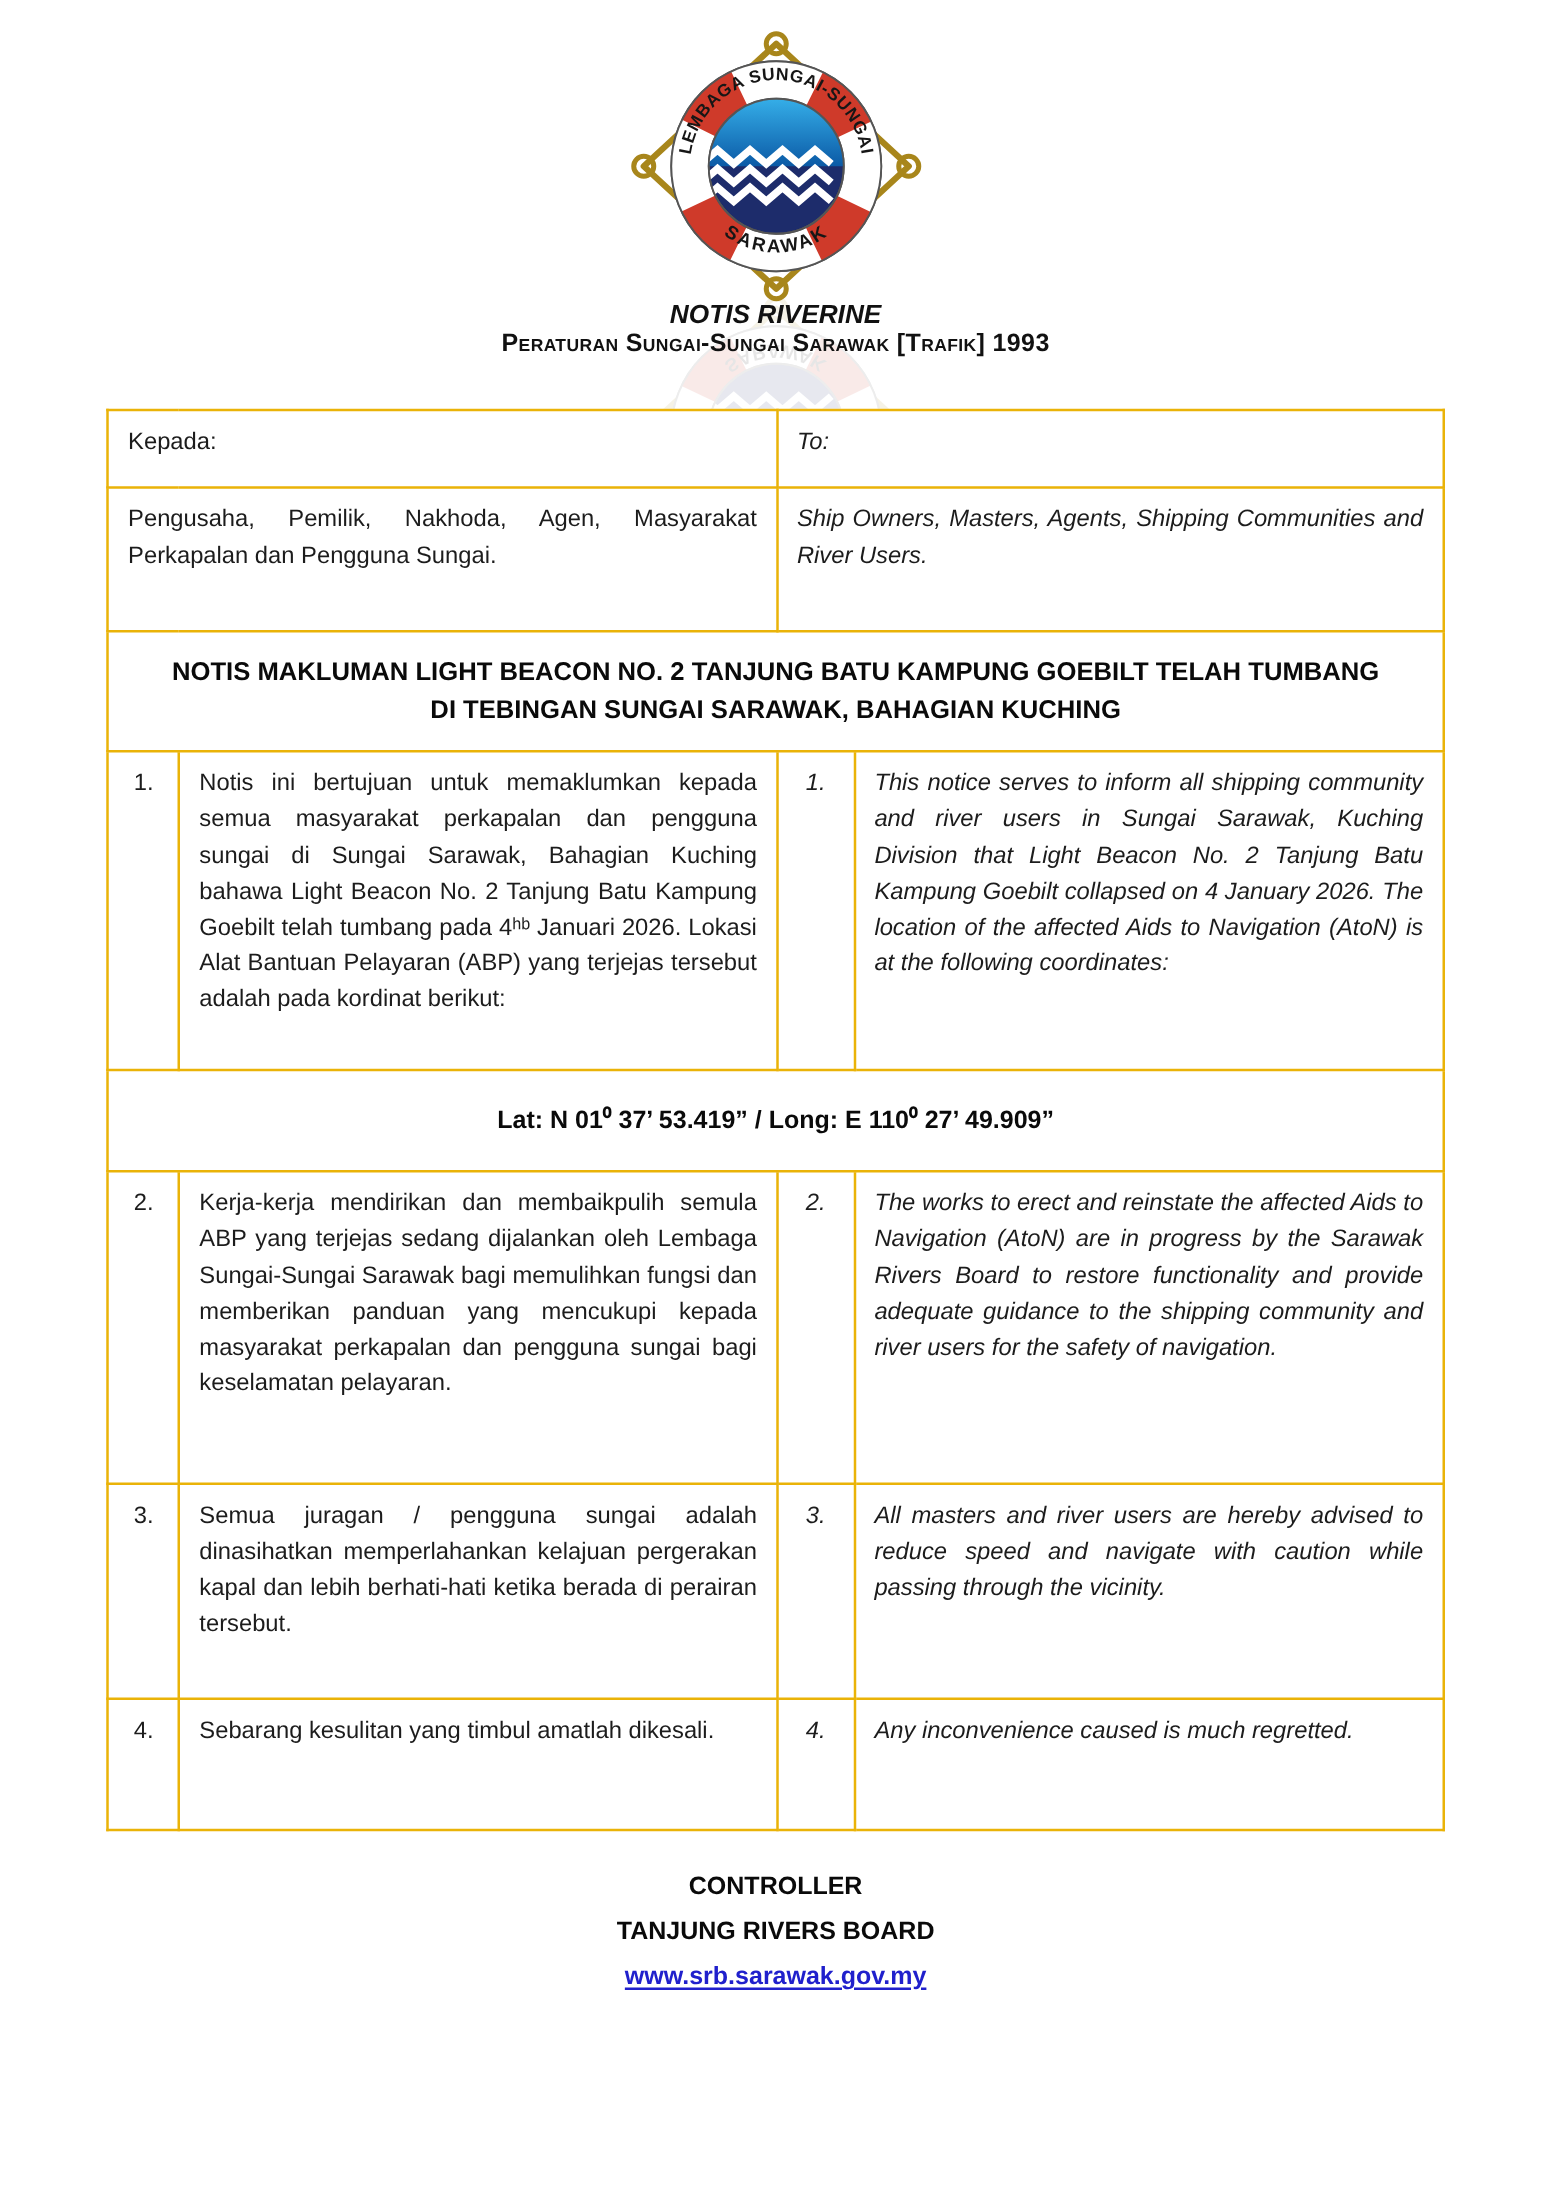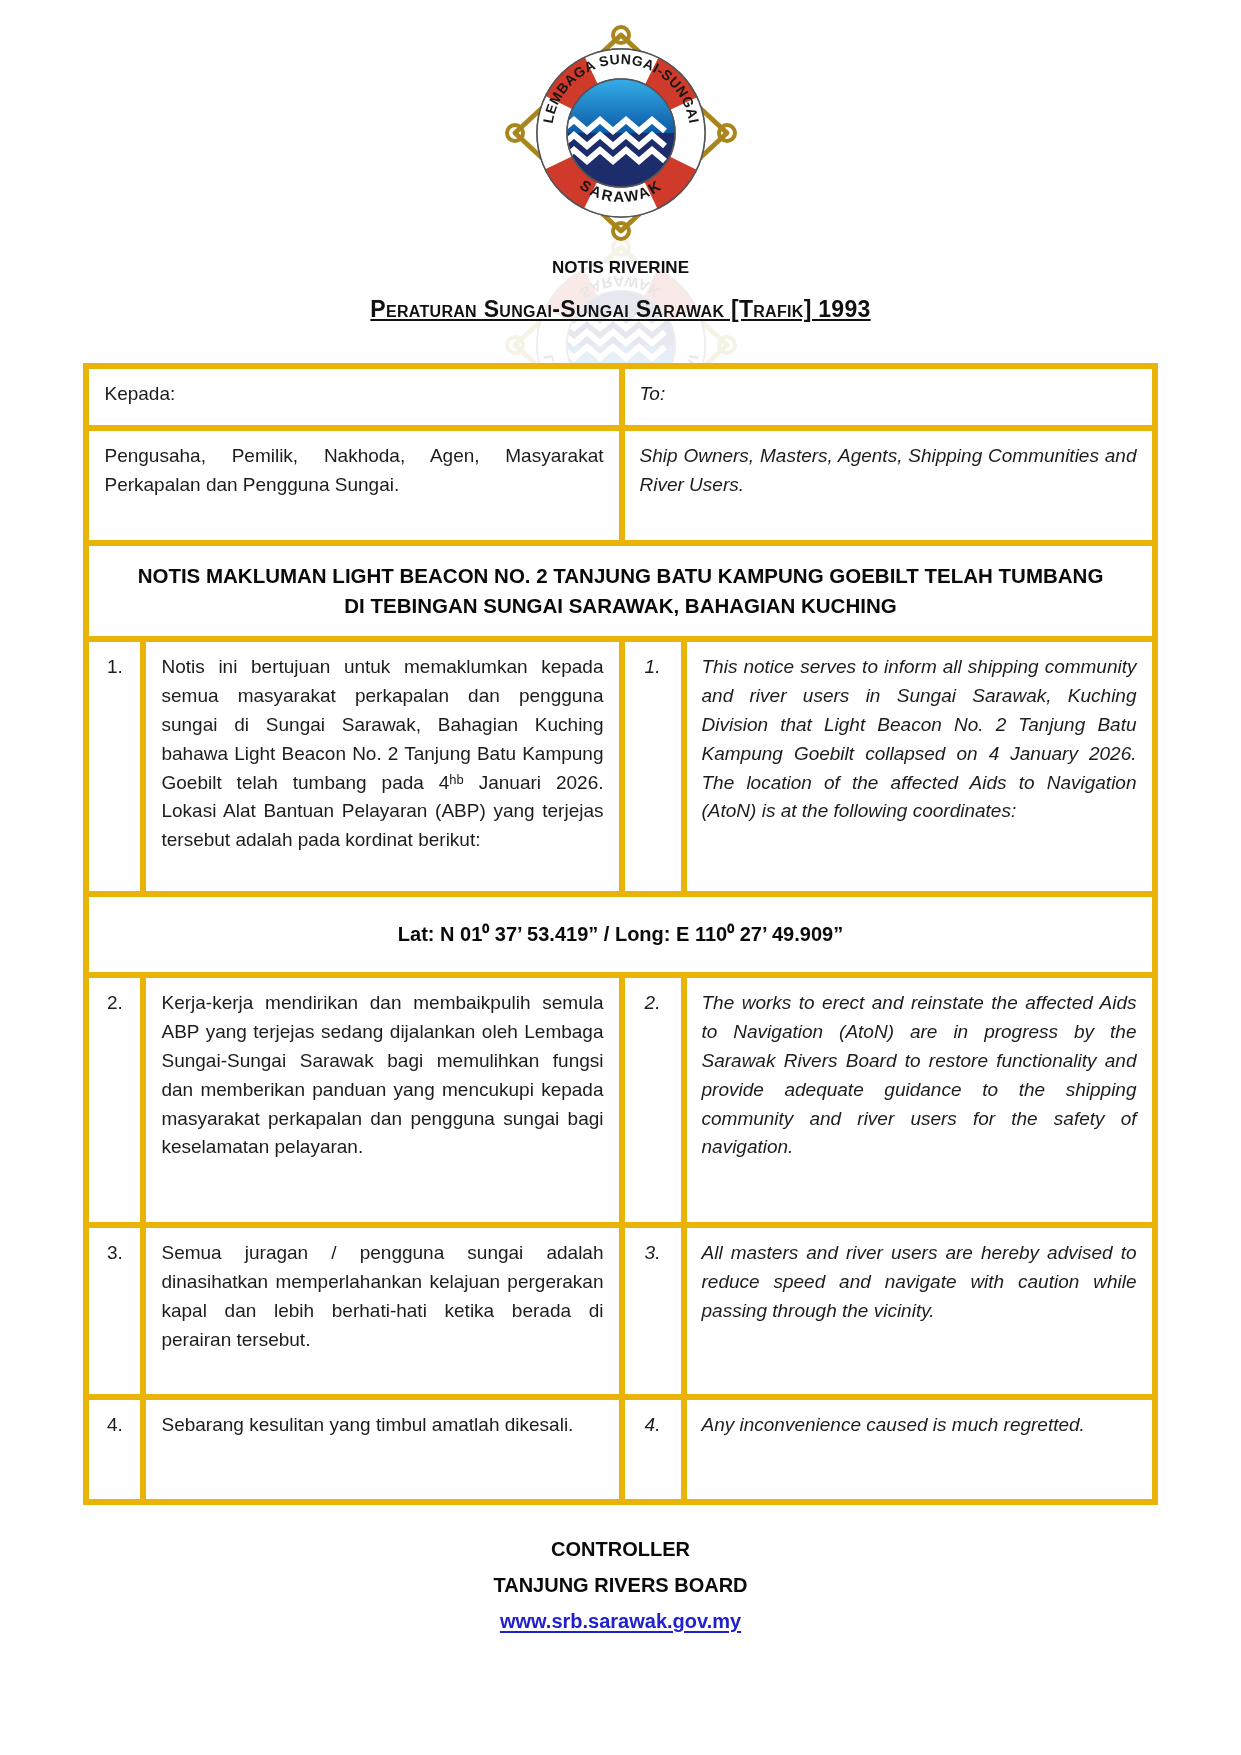--- a/index.html
+++ b/index.html
@@ -20,34 +20,34 @@
     width: 240px;
     height: 214px;
     margin: 0 auto;
     position: relative;
   }
   .logo-wrap svg { overflow: visible; display: block; }
 
   
   .title-block { position: relative; z-index: 2; text-align: center; }
   .doc-title {
-    margin-top: 18px;
-    font-size: 17px;
+    margin-top: 0;
+    font-size: 21px;
     font-weight: bold;
     letter-spacing: 0px;
     color: #111;
+    font-style: italic;
   }
   .doc-subtitle {
-    margin-top: 18px;
-    font-size: 23px;
+    margin-top: 0;
+    font-size: 20px;
     font-weight: bold;
     font-variant-caps: small-caps;
     letter-spacing: 0.3px;
     color: #111;
-    text-decoration: underline;
   }
   .notice-no {
     margin-top: 5px;
     font-size: 20px;
     font-weight: bold;
     color: #111;
   }
   .notice-no .nn-value {
     color: #31618F;
     margin-left: 12px;
@@ -62,21 +62,21 @@
     background: #fff;
     position: relative;
     z-index: 2;
   }
   .notice-table col.c-num  { width: 57px; }
   .notice-table col.c-ms   { width: 478px; }
   .notice-table col.c-num2 { width: 62px; }
   .notice-table col.c-en   { width: 471px; }
 
   .notice-table td {
-    border: 6px solid #eab308;
+    border: 2px solid #eab308;
     vertical-align: top;
     padding: 11px 15px;
     font-size: 19px;
     line-height: 1.52;
     color: #1c1c1c;
   }
   .notice-table td.en { font-style: italic; }
   .notice-table td.num { text-align: center; padding-left: 4px; padding-right: 4px; }
   .notice-table td.body { text-align: justify; }
 

